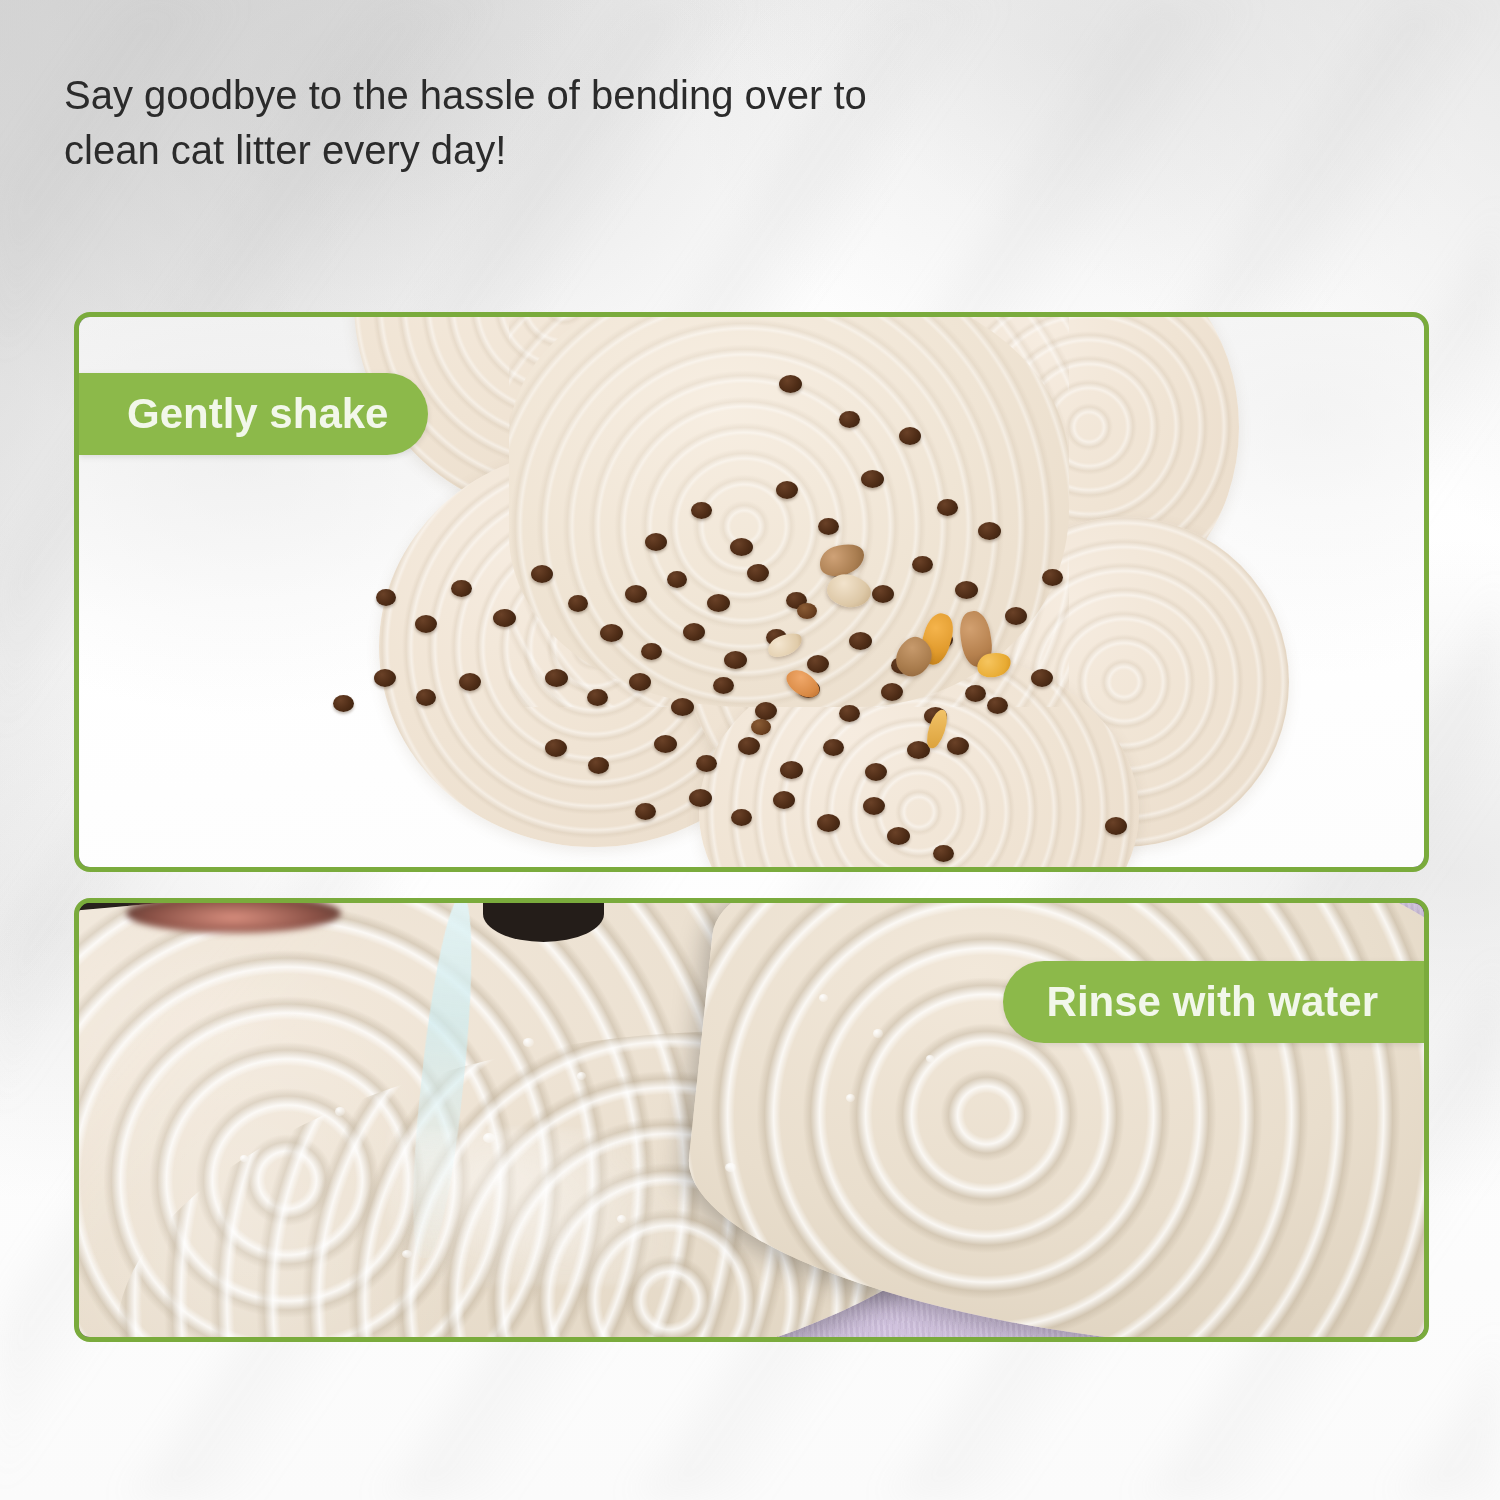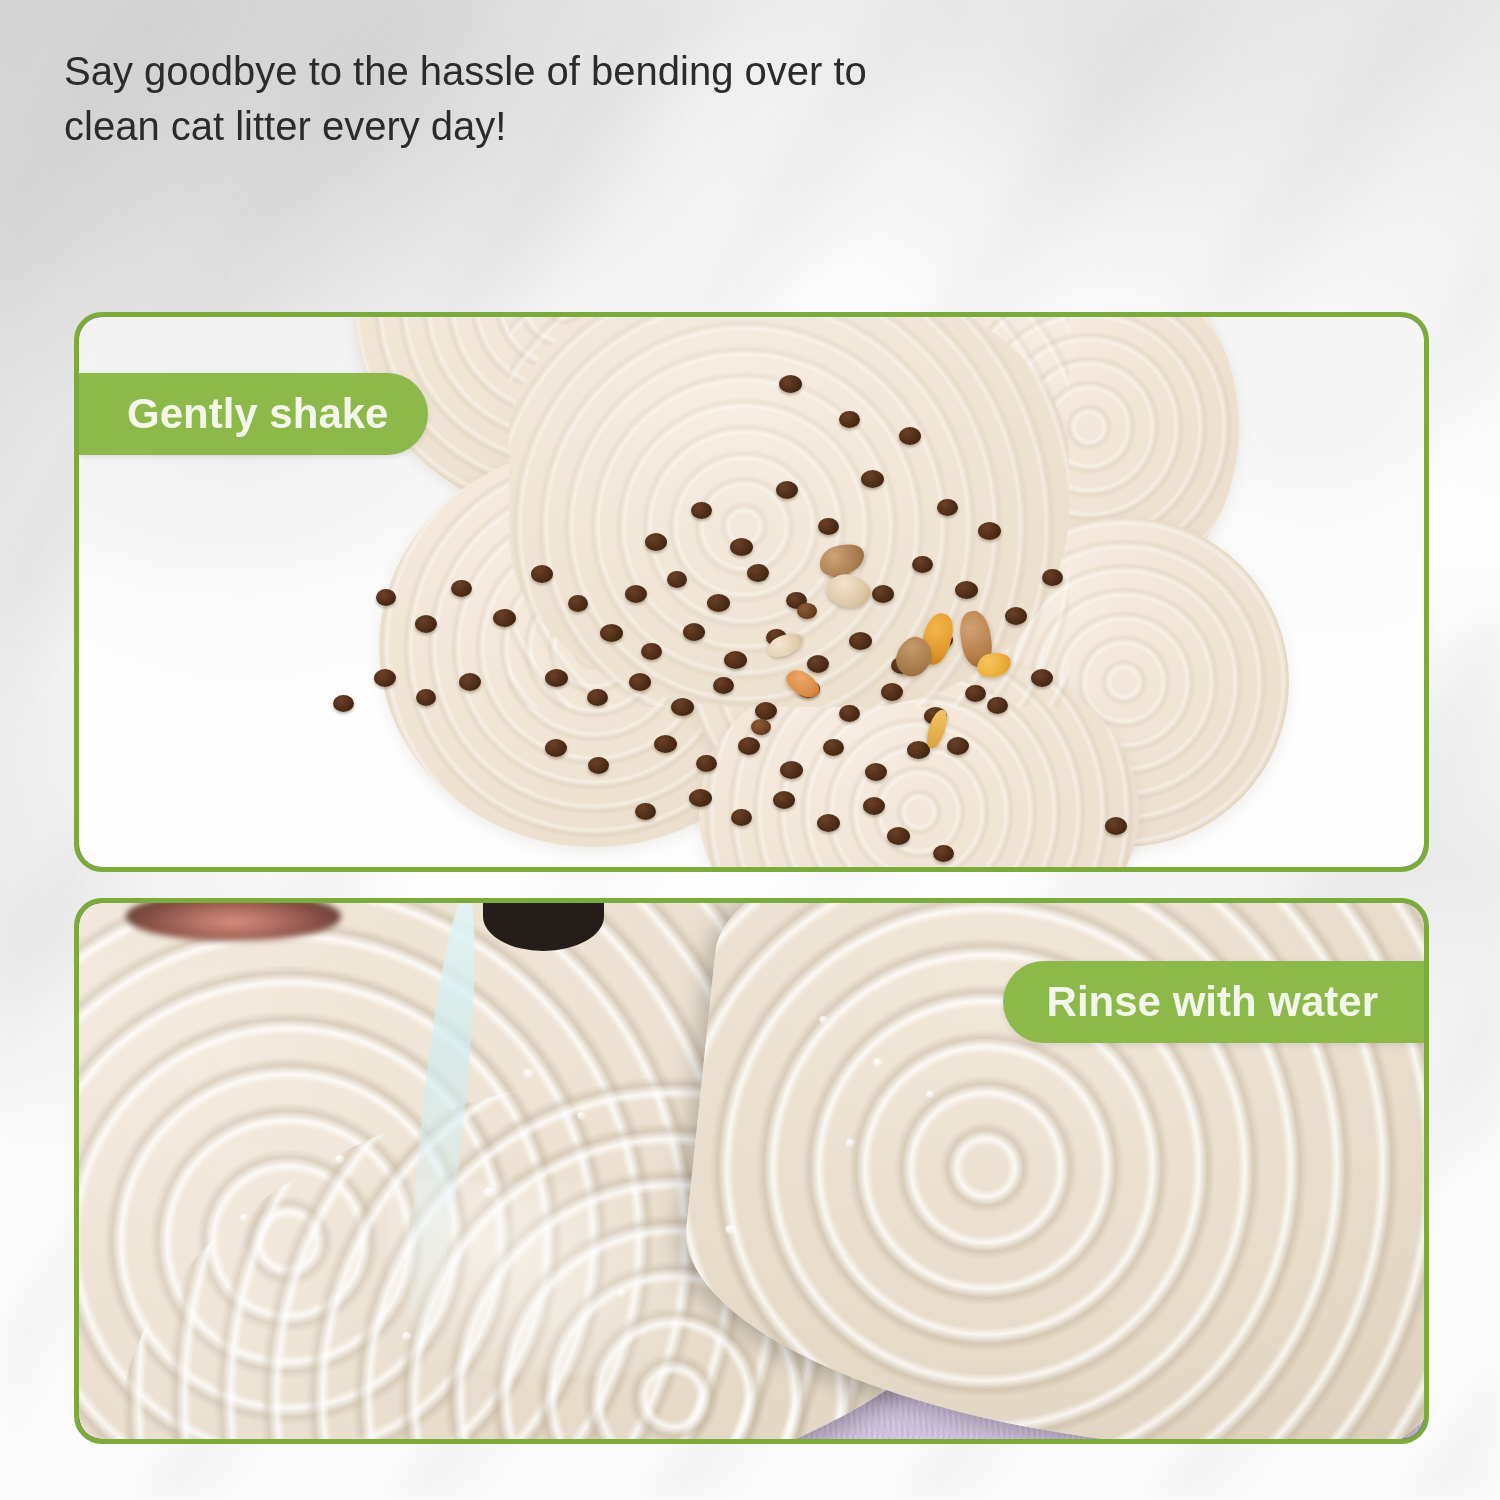--- a/index.html
+++ b/index.html
@@ -42,36 +42,37 @@
   .header { position:absolute; left:64px; top:44px; width:1060px; z-index:5; }
   .page-title {
     font-size:68px; line-height:1.06; font-weight:700;
     color:#5e9635; letter-spacing:-0.5px;
     text-shadow:
       0 0 10px rgba(255,255,255,0.95),
       0 0 18px rgba(255,255,255,0.85),
       1px 1px 0 rgba(255,255,255,0.6);
   }
   .page-subtitle {
+    margin-top:24px;
     font-size:40px; line-height:1.38; font-weight:400;
     color:#2b2b2b;
     max-width:1000px;
   }
 
   
   .panel {
     position:absolute;
     border:5px solid #7aab3c;
-    border-radius:28px;
+    border-radius:16px;
     overflow:hidden;
     z-index:4;
     background:#0f172a;
   }
   #panel-shake { left:74px;  top:312px; width:1355px; height:560px; }
-  #panel-rinse { left:74px;  top:898px; width:1355px; height:546px; }
+  #panel-rinse { left:74px;  top:898px; width:1355px; height:444px; }
 
   .photo { position:absolute; inset:0; overflow:hidden; }
 
   
   .p1-bg {
     position:absolute; inset:0;
     background:
       radial-gradient(ellipse 500px 380px at 12% 24%, rgba(233,233,233,0.55), rgba(255,255,255,0) 70%),
       radial-gradient(ellipse 420px 360px at 92% 18%, rgba(236,236,236,0.5), rgba(255,255,255,0) 72%),
       linear-gradient(175deg,#f4f4f4 0%,#ffffff 45%,#fdfdfd 100%);

